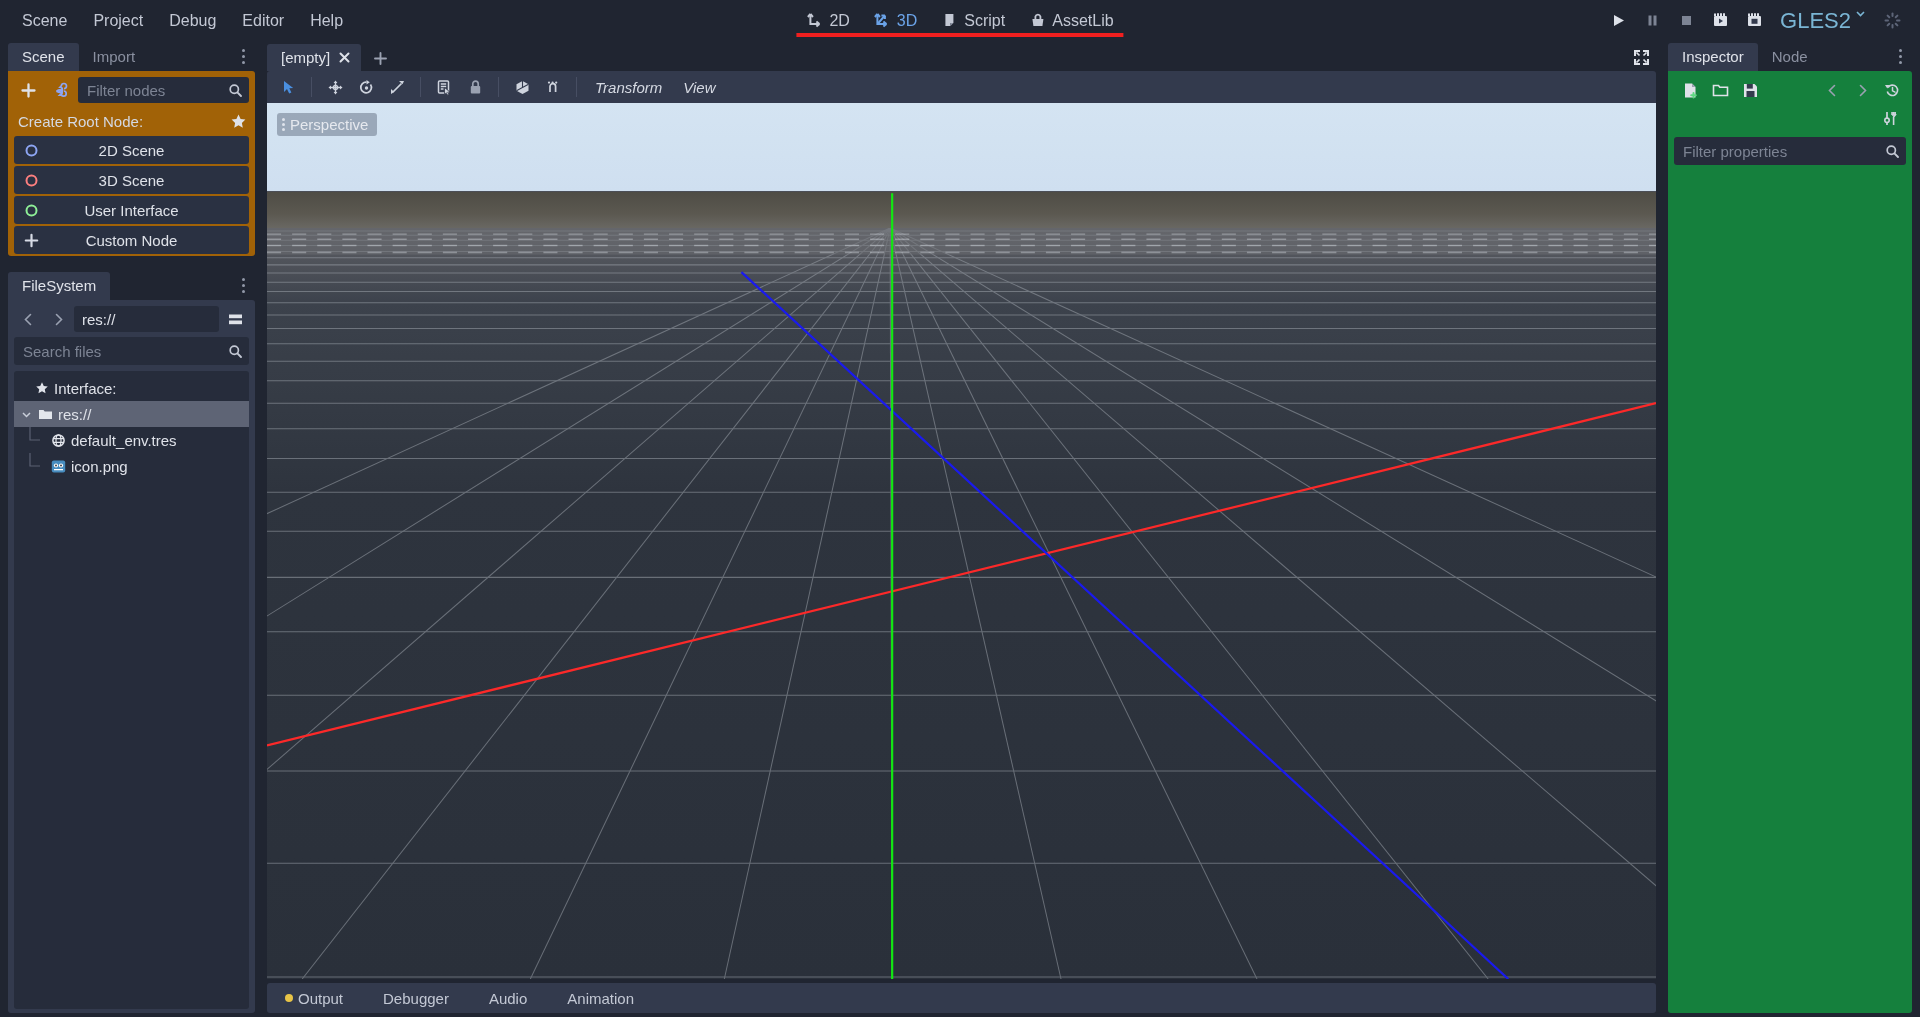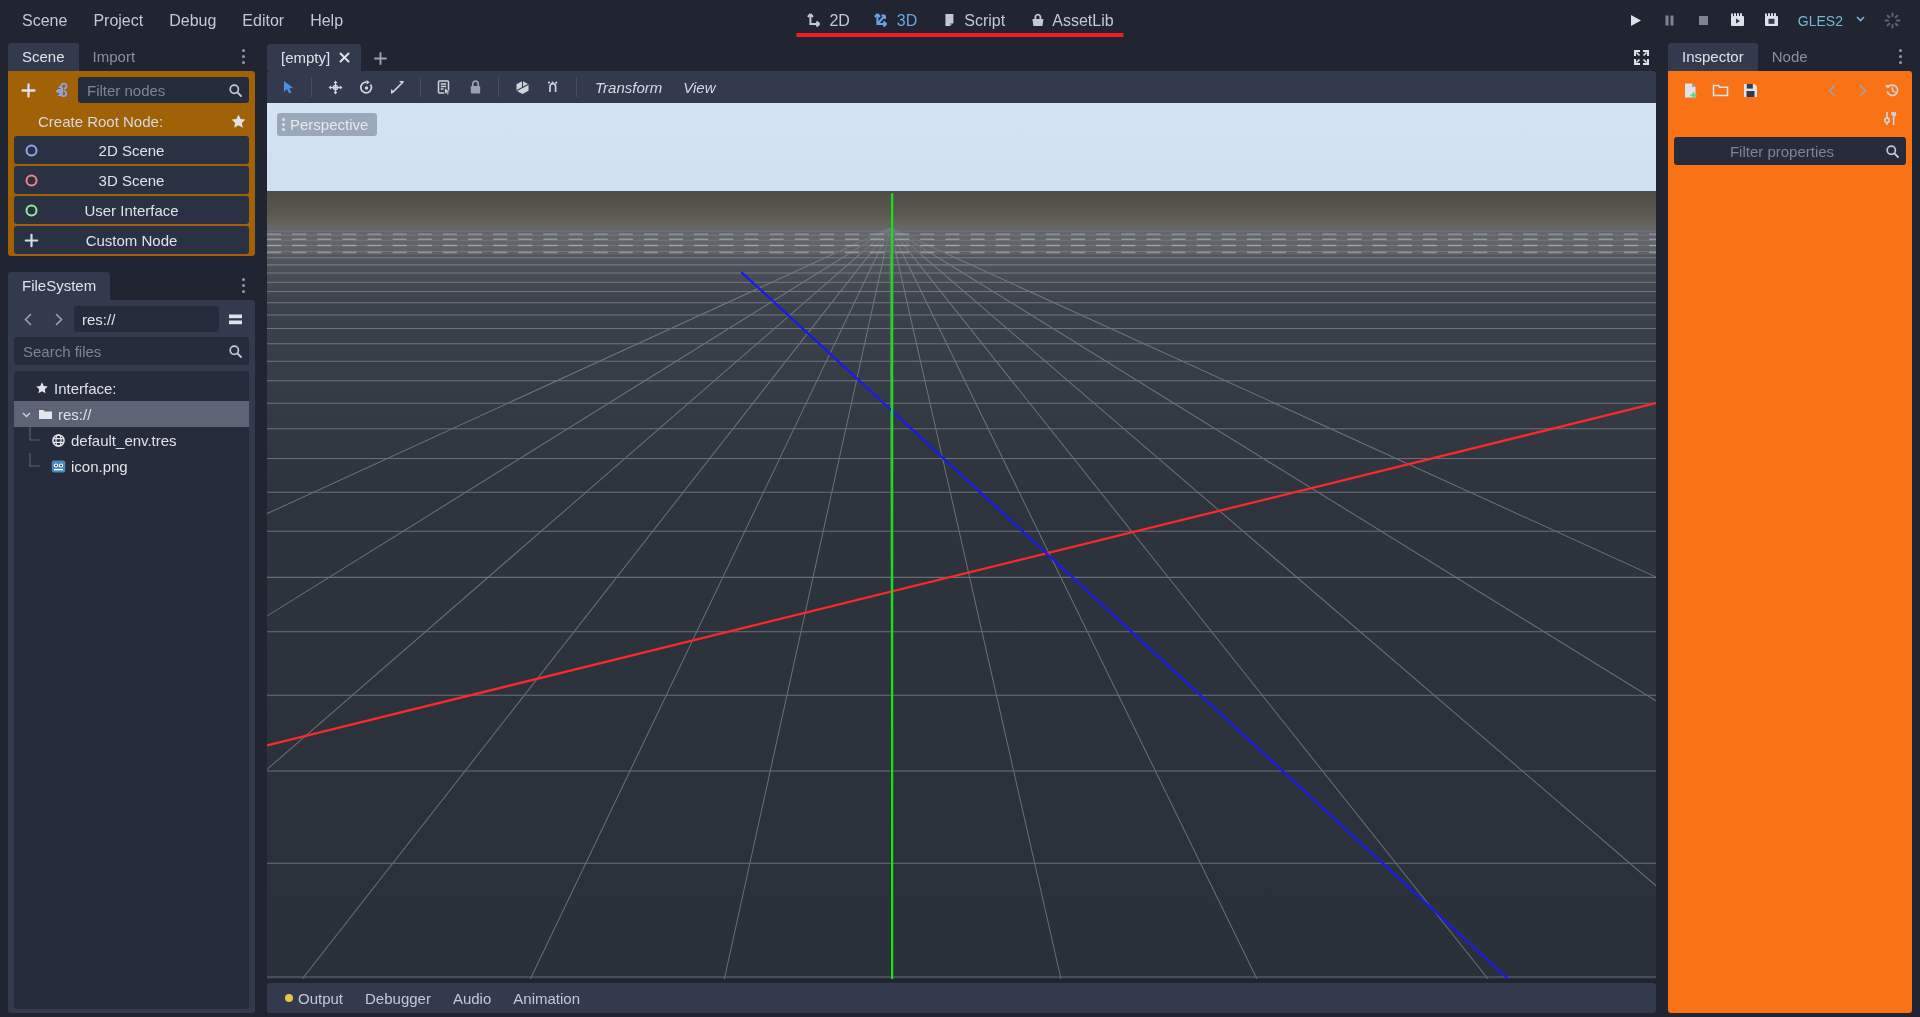--- a/index.html
+++ b/index.html
@@ -42,22 +42,22 @@
   }
 
   .right-tools {
     margin-left: auto; display: flex; align-items: center; gap: 2px; padding-right: 12px;
   }
   .tbtn {
     width: 32px; height: 30px; display: flex; align-items: center; justify-content: center;
     border-radius: 3px; cursor: default;
   }
   .gles {
-    display: flex; align-items: flex-start; gap: 12px;
-    color: #7ab5d4; font-size: 14px; padding: 4px 8px; border-radius: 3px; cursor: default;
+    display: flex; align-items: flex-start; gap: 4px;
+    color: #7ab5d4; font-size: 22px; padding: 4px 8px; border-radius: 3px; cursor: default;
   }
 
   
   .main { flex: 1; display: flex; min-height: 0; padding: 0 0 0 0; }
 
   
   .left-dock { width: 259px; flex: 0 0 259px; display: flex; flex-direction: column; background: #202531; padding: 0 4px 4px 8px; }
 
   .dock-tabbar { display: flex; align-items: flex-end; height: 30px; position: relative; }
   .dock-tab {
@@ -79,21 +79,21 @@
     border-radius: 3px; cursor: default; flex: 0 0 auto;
   }
 
   .field {
     flex: 1; height: 26px; background: #262c3b; border-radius: 3px;
     display: flex; align-items: center; padding: 0 6px 0 9px; gap: 4px; min-width: 0;
   }
   .field .ph { flex: 1; color: #7d8494; font-size: 15px; white-space: nowrap; overflow: hidden; }
 
   .create-root {
-    display: flex; align-items: flex-end; padding: 6px 8px 6px 10px; margin-left: 20px;
+    display: flex; align-items: flex-end; padding: 6px 8px 6px 10px;
   }
   .create-root .crtxt { color: #d5d9e2; font-size: 15px; flex: 1; }
 
   .node-btn {
     margin: 0 6px 2px 6px; height: 28px; background: #2a3142; border-radius: 3px;
     display: flex; align-items: center; position: relative; cursor: default;
   }
   .node-btn .ico { position: absolute; left: 10px; display: flex; align-items: center; }
   .node-btn .nlbl { flex: 1; text-align: center; color: #dfe2e9; font-size: 15px; }
 
@@ -155,28 +155,28 @@
     background: rgba(120,132,150,0.62); border-radius: 3px;
     display: flex; align-items: center; gap: 5px; padding: 3px 9px 3px 5px;
     color: #e6e9ef; font-size: 15px; cursor: default;
   }
   .vdots { display: flex; flex-direction: column; gap: 2px; }
   .vdots i { width: 3px; height: 3px; background: #dfe4ec; border-radius: 50%; display: block; }
 
   
   .bottom-panel {
     height: 30px; flex: 0 0 30px; margin: 4px 8px 0 8px; background: #333a4d;
-    border-radius: 3px; display: flex; align-items: center; padding-left: 8px; gap: 2px;
+    border-radius: 3px; display: flex; align-items: center; padding-left: 8px; gap: 20px;
   }
   .bp-tab { display: flex; align-items: center; gap: 5px; font-size: 15px; color: #c3c8d4; padding: 4px 10px; border-radius: 3px; cursor: default; }
   .bp-dot { width: 8px; height: 8px; border-radius: 50%; background: #e8c447; display: block; }
 
   
   .right-dock { width: 256px; flex: 0 0 256px; display: flex; flex-direction: column; background: #202531; padding: 0 8px 4px 4px; }
-  .insp-body { background: #f97316; border-radius: 0 3px 3px 3px; flex: 1; display: flex; flex-direction: column; min-height: 0; text-align: center; }
+  .insp-body { background: #15803d; border-radius: 0 3px 3px 3px; flex: 1; display: flex; flex-direction: column; min-height: 0; }
   .insp-row1 { display: flex; align-items: center; padding: 6px 6px 2px 8px; gap: 2px; }
   .insp-row2 { display: flex; align-items: center; justify-content: flex-end; padding: 0 8px 4px 8px; }
   .insp-filter {
     margin: 2px 6px 6px 6px; height: 28px; background: #262c3b; border-radius: 3px;
     display: flex; align-items: center; padding: 0 6px 0 9px; gap: 4px;
   }
   .insp-filter .ph { flex: 1; color: #7d8494; font-size: 15px; }
   .insp-fill { flex: 1; min-height: 0; }
 
   .spacer { flex: 1; }

